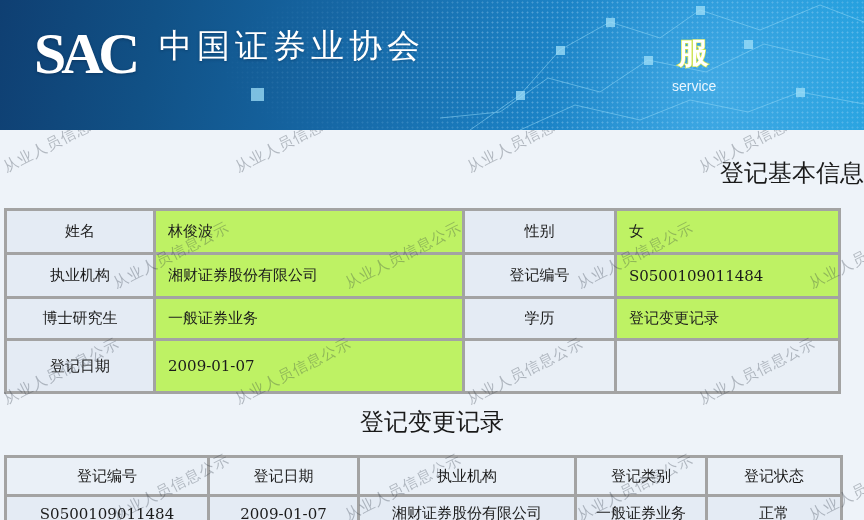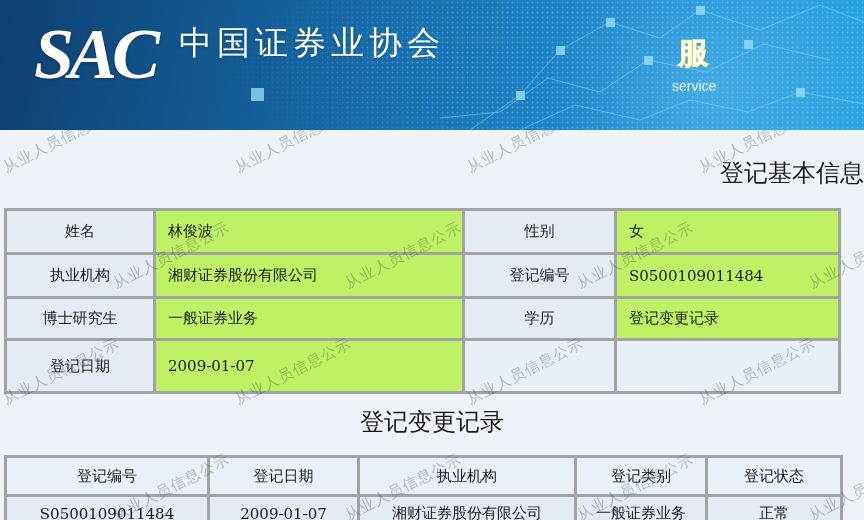--- a/index.html
+++ b/index.html
@@ -42,37 +42,36 @@
 
   .logo-wrap {
     position: absolute;
     left: 34px; top: 24px;
     display: flex;
     align-items: flex-start;
   }
   .sac-mark {
     color: #ffffff;
     font-family: "Liberation Serif", "DejaVu Serif", serif;
-    font-style: italic;
     font-weight: bold;
-    font-size: 72px;
+    font-size: 58px;
     letter-spacing: -5px;
     line-height: 60px;
     text-shadow: 0 1px 3px rgba(0,20,45,.35);
   }
   .cn-title-wrap {
     margin-left: 24px;
     margin-top: 2px;
   }
   .cn-title {
     color: #ffffff;
     font-size: 33px;
     line-height: 40px;
     letter-spacing: 5px;
-    font-family: Liberation Mono, monospace;
+    font-family: Liberation Serif, serif;
     white-space: nowrap;
     text-shadow: 0 1px 3px rgba(0,20,45,.30);
     text-align: right;
   }
   .en-title {
     color: #cfe6f7;
     font-size: 19px;
     line-height: 26px;
     letter-spacing: 1.2px;
     font-family: "Liberation Sans", sans-serif;

